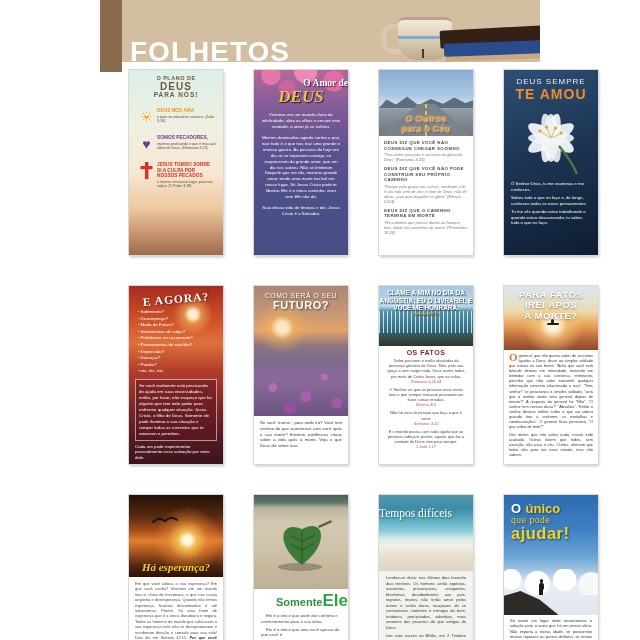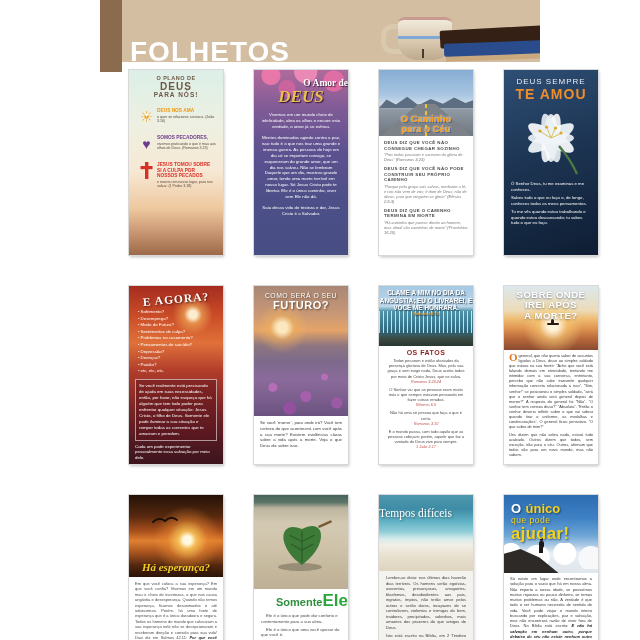--- a/index.html
+++ b/index.html
@@ -128,21 +128,21 @@
   .c10-t2{color:#2aa63a;font-weight:bold;font-size:17px;vertical-align:baseline;}
   .c10-body{padding:2px 7px 0 7px;}
   .c10-s{font-size:4.3px;color:#4a4a4a;line-height:1.3;margin-bottom:2.5px;text-indent:5px;}
   
   .c11{background:#f4f2ee;}
   .c11-photo{position:relative;height:76px;background:linear-gradient(180deg,#4f98ae 0%,#3e8ca6 18%,#5fb0c4 34%,#8ecdd8 48%,#d8ecec 58%,#f2efe6 66%,#e7dfcd 82%,#ded4c0 100%);}
   .c11-title{position:absolute;left:0;right:0;top:12px;text-align:left;color:#fff;font-family:"Liberation Serif",serif;font-size:11.5px;text-shadow:1px 1px 2px rgba(20,60,70,.6);}
   .c11-body{padding:4px 7px 0 7px;font-size:4.1px;color:#3a3a3a;line-height:1.35;}
   .c11-p2{margin-top:3px;}
   
-  .c12-photo{position:relative;height:78px;background:linear-gradient(180deg,#2c6cb2 0%,#3f82c4 30%,#6ea6d6 52%,#a8c8e4 64%,#e8eef4 74%,#dfe6ec 100%);}
+  .c12-photo{position:relative;height:120px;background:linear-gradient(180deg,#2c6cb2 0%,#3f82c4 30%,#6ea6d6 52%,#a8c8e4 64%,#e8eef4 74%,#dfe6ec 100%);}
   .c12-clouds{position:absolute;left:-10px;right:-10px;top:62%;height:26px;background:
       radial-gradient(circle at 15% 40%, #fff 0 10px, transparent 11px),
       radial-gradient(circle at 38% 55%, #fdfdfd 0 12px, transparent 13px),
       radial-gradient(circle at 62% 40%, #fff 0 11px, transparent 12px),
       radial-gradient(circle at 85% 60%, #f6f8fa 0 12px, transparent 13px);}
   .c12-rock{position:absolute;left:0;bottom:0;width:58%;height:24px;background:#2e2a28;clip-path:polygon(0 20%,30% 0,65% 35%,100% 100%,0 100%);}
   .c12-man{position:absolute;left:36%;bottom:20px;width:7px;height:16px;}
   .c12-man .head{position:absolute;left:2px;top:0;width:3.5px;height:3.5px;border-radius:50%;background:#1c1a18;}
   .c12-man .torso{position:absolute;left:1px;top:3.5px;width:5px;height:7px;border-radius:2px;background:#1c1a18;}
   .c12-man .legs{position:absolute;left:1.5px;top:10px;width:4px;height:6px;background:#1c1a18;}
@@ -217,21 +217,21 @@
     <div class="c2-p">Mentes dominadas agindo contra a paz, isso tudo é o que nos traz uma grande e imensa guerra. As pessoas de hoje em dia só se importam consigo, se esqueceram do grande amor, que um dia nos salvou. Não se lembram Daquele que um dia, mostrou grande amor, tendo uma morte terrível em nosso lugar. Só Jesus Cristo pode te libertar. Ele é o único caminho, viver sem Ele não dá.</div>
     <div class="c2-p">Saia dessa vida de tristeza e dor, Jesus Cristo é o Salvador.</div>
   </div>
 
   <div class="card">
     <div class="c3-photo">
       <div class="c3-mtn"></div>
       <div class="c3-road"></div>
       <div class="c3-line"></div>
       <div class="c3-title">
-        <div>O Caminho</div>
+        <div>O Outros</div>
         <div>para o Céu</div>
       </div>
     </div>
     <div class="c3-body">
       <div class="c3-h">DEUS DIZ QUE VOCÊ NÃO CONSEGUE CHEGAR SOZINHO</div>
       <div class="c3-v">“Pois todos pecaram e carecem da glória de Deus” (Romanos 3.23)</div>
       <div class="c3-h">DEUS DIZ QUE VOCÊ NÃO PODE CONSTRUIR SEU PRÓPRIO CAMINHO</div>
       <div class="c3-v">“Porque pela graça sois salvos, mediante a fé, e isto não vem de vós; é dom de Deus; não de obras, para que ninguém se glorie” (Efésios 2.8-9)</div>
       <div class="c3-h">DEUS DIZ QUE O CAMINHO TERMINA EM MORTE</div>
       <div class="c3-v">“Há caminho que parece direito ao homem, mas afinal são caminhos de morte” (Provérbios 16.25)</div>
@@ -315,21 +315,21 @@
       <div class="c7-fref">Romanos 3.10</div>
       <div class="c7-fact">E o mundo passa, com tudo aquilo que as pessoas cobiçam; porém, aquele que faz a vontade de Deus vive para sempre.</div>
       <div class="c7-fref">1 João 2.17</div>
     </div>
   </div>
 
   <div class="card">
     <div class="c8-photo">
       <div class="c8-kayak"></div>
       <div class="c8-title">
-        <div>SOBRE ONDE</div>
+        <div>PARA FATOS</div>
         <div>IREI APÓS</div>
         <div>A MORTE?</div>
       </div>
     </div>
     <div class="c8-body just">
       <span class="c8-drop">O</span><span> general, que não queria saber de assuntos ligados a Deus, disse ao simples soldado que estava na sua frente: “Acho que você está falando demais em eternidade, tentando me intimidar com a sua conversa, entretanto, percebo que não sabe transmitir qualquer informação concreta relacionada a isso”. “Sim, senhor!” se posicionou o simples soldado, “será que o senhor ainda será general depois de morrer?” A resposta do general foi “Não”. “O senhor tem certeza disso?” “Absoluta”. “Então o senhor deveria refletir sobre o que vai sobrar quando tirar o uniforme, as medalhas e condecorações”. O general ficou pensativo. “O que sobra de mim?”</span>
       <div class="c8-p2">Uns dizem que não sobra nada, estará tudo acabado. Outros dizem que todos, sem exceção, irão para o céu. Outros, afirmam que todos vão para um novo mundo, mas não sabem.</div>
     </div>
   </div>
 

